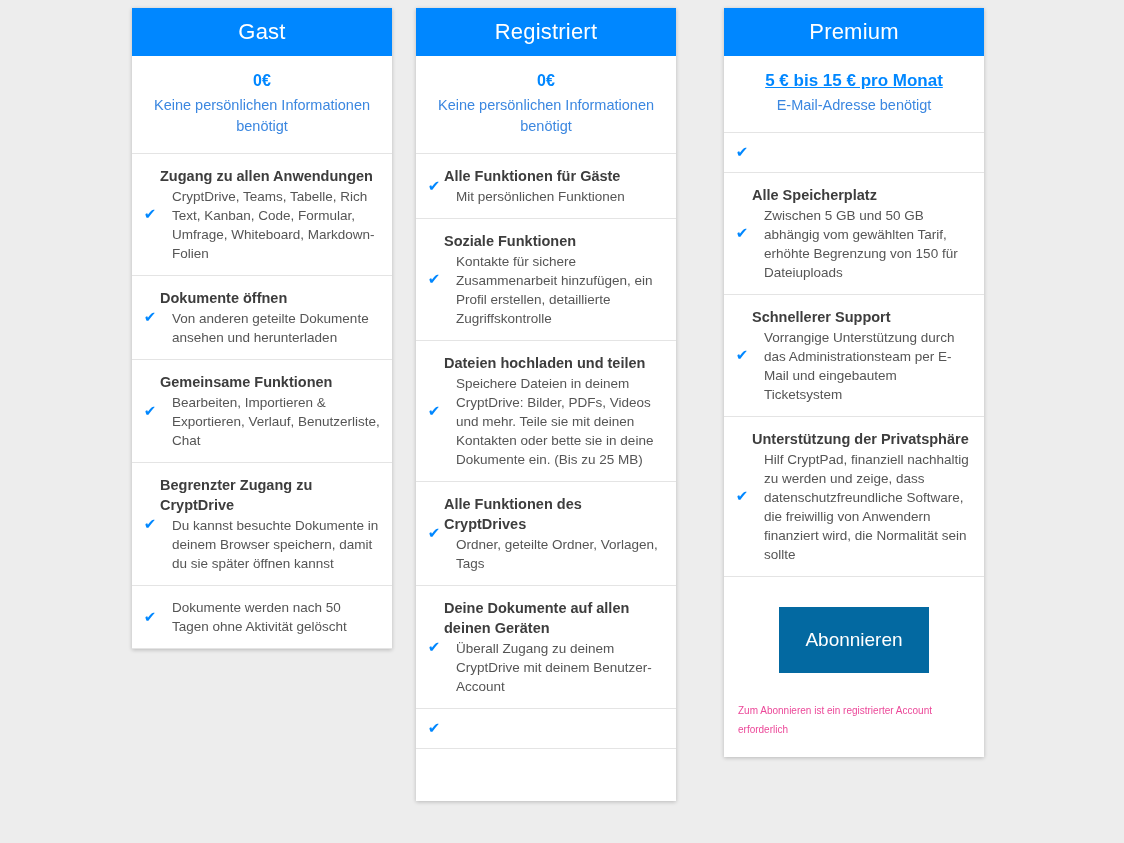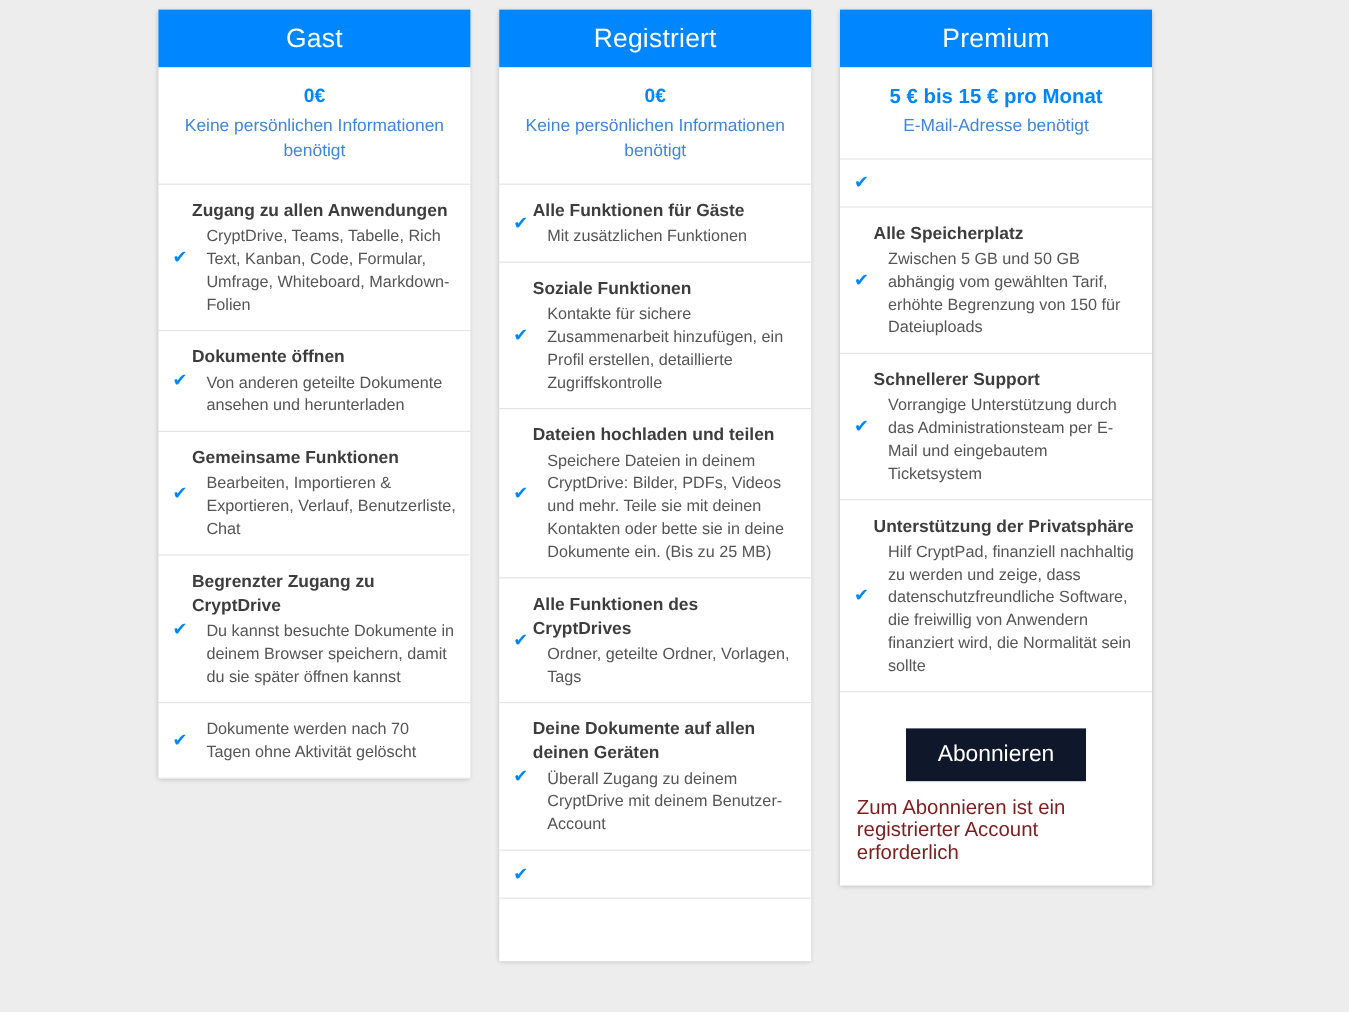--- a/index.html
+++ b/index.html
@@ -22,21 +22,21 @@
   .card {
     position: absolute;
     top: 8px;
     width: 260px;
     background: #ffffff;
     box-shadow: 0 1px 4px rgba(0,0,0,0.22);
   }
 
   .card-0 { left: 132px; }
   .card-1 { left: 416px; }
-  .card-2 { left: 700px; }
+  .card-2 { left: 724px; }
 
   .card-header {
     height: 48px;
     background: #0087ff;
     color: #ffffff;
     display: flex;
     align-items: center;
     justify-content: center;
     font-size: 22px;
     font-weight: 400;
@@ -51,20 +51,21 @@
 
   .price {
     color: #0087ff;
     font-size: 16px;
     font-weight: bold;
     line-height: 22px;
     display: inline-block;
     text-decoration: none;
   }
   .price.link {
+    text-decoration: underline;
     font-size: 17px;
   }
 
   .price-note {
     color: #3b87e0;
     font-size: 14.5px;
     line-height: 21px;
     margin-top: 3px;
   }
 
@@ -107,36 +108,36 @@
   }
 
   .cta-block {
     padding: 30px 12px 22px 12px;
     text-align: center;
   }
   .cta-block.with-note { padding-bottom: 18px; }
 
   .cta-button {
     display: inline-block;
-    background: #0f172a;
+    background: #0369a1;
     color: #ffffff;
     border: none;
     font-family: "Liberation Sans", sans-serif;
     font-size: 19px;
     line-height: 26px;
-    padding: 9px 24px;
+    padding: 20px 24px;
     min-width: 150px;
     cursor: pointer;
     text-align: center;
   }
 
   .cta-note {
-    margin-top: 12px;
-    font-size: 17px;
-    color: #7f1d1d;
+    margin-top: 28px;
+    font-size: 10px;
+    color: #ec4899;
     line-height: 19px;
     text-align: left;
     padding: 0 2px;
   }
 </style>
 </head>
 <body>
 
 <div id="plans">
     <div class="card card-0">
@@ -169,36 +170,36 @@
         <li class="feature">
           <span class="check">✔</span>
           <div class="feature-text">
             <div class="feature-title">Begrenzter Zugang zu CryptDrive</div>
             <div class="feature-desc">Du kannst besuchte Dokumente in deinem Browser speichern, damit du sie später öffnen kannst</div>
           </div>
         </li>
         <li class="feature">
           <span class="check">✔</span>
           <div class="feature-text">
-            <div class="feature-desc">Dokumente werden nach 70 Tagen ohne Aktivität gelöscht</div>
+            <div class="feature-desc">Dokumente werden nach 50 Tagen ohne Aktivität gelöscht</div>
           </div>
         </li>
       </ul>
     </div>
     <div class="card card-1">
       <div class="card-header">
         <span>Registriert</span>
       </div>
       <div class="price-block"><div class="price">0€</div><div class="price-note">Keine persönlichen Informationen benötigt</div></div>
       <ul class="features">
         <li class="feature">
           <span class="check">✔</span>
           <div class="feature-text">
             <div class="feature-title">Alle Funktionen für Gäste</div>
-            <div class="feature-desc">Mit zusätzlichen Funktionen</div>
+            <div class="feature-desc">Mit persönlichen Funktionen</div>
           </div>
         </li>
         <li class="feature">
           <span class="check">✔</span>
           <div class="feature-text">
             <div class="feature-title">Soziale Funktionen</div>
             <div class="feature-desc">Kontakte für sichere Zusammenarbeit hinzufügen, ein Profil erstellen, detaillierte Zugriffskontrolle</div>
           </div>
         </li>
         <li class="feature">

